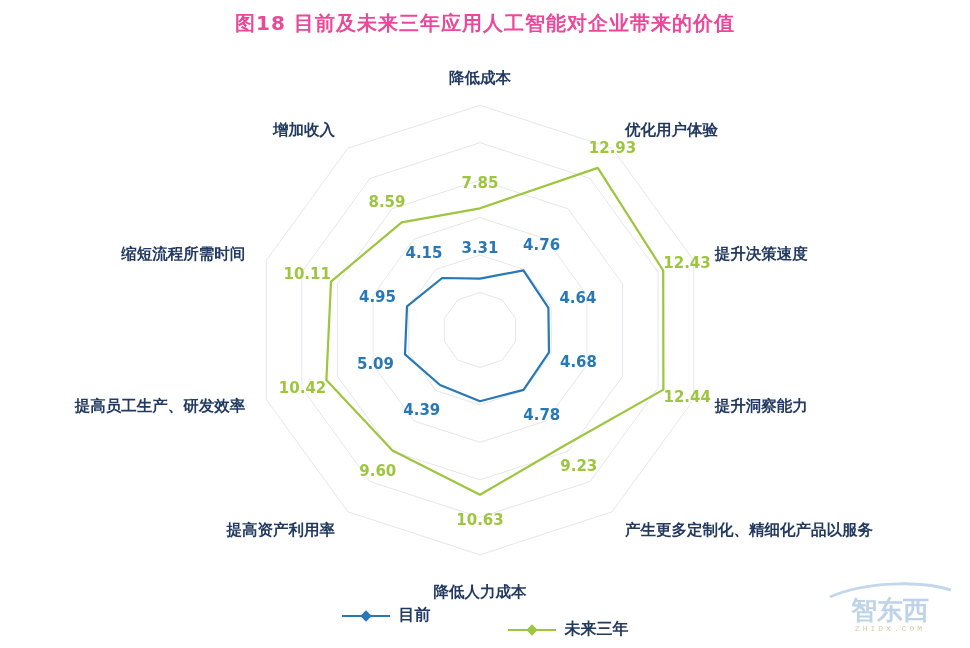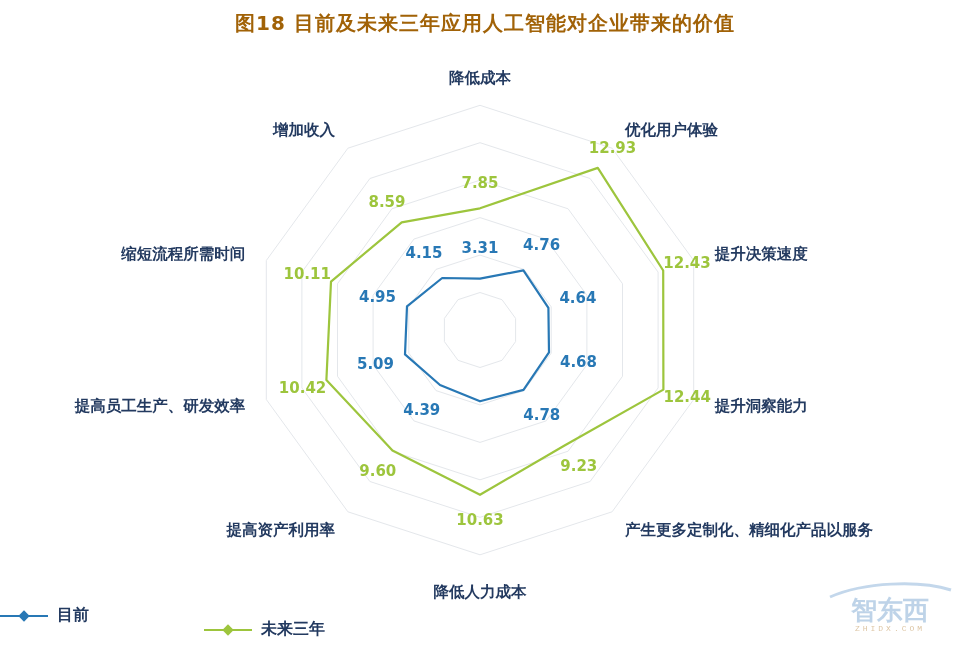--- a/index.html
+++ b/index.html
@@ -5,28 +5,28 @@
   html,body{margin:0;padding:0;}
   body{
     width:970px;height:648px;background:#ffffff;
     font-family:"DejaVu Sans","Liberation Sans",sans-serif;
     overflow:hidden;
   }
   .page{position:relative;width:970px;height:648px;background:#ffffff;}
   .chart-title{
     position:absolute;top:10px;left:0;right:0;
     text-align:center;margin:0;
-    font-size:20px;font-weight:bold;color:#a16207;
+    font-size:20px;font-weight:bold;color:#ec4899;
     letter-spacing:1px;
   }
   #radar-svg{position:absolute;left:0;top:0;width:970px;height:648px;}
   #radar-svg text{font-family:"DejaVu Sans","Liberation Sans",sans-serif;}
   .legend{
     position:absolute;left:0;right:0;bottom:8px;
-    display:flex;align-items:center;gap:115px;
+    display:flex;justify-content:center;align-items:center;gap:77px;
   }
   .legend-item{display:flex;align-items:center;}
   .legend-marker{position:relative;width:48px;height:12px;display:inline-block;}
   .legend-marker .line{position:absolute;left:0;right:0;top:5px;height:2.5px;background:currentColor;}
   .legend-marker .diamond{
     position:absolute;left:50%;top:50%;width:8px;height:8px;background:currentColor;
     transform:translate(-50%,-50%) rotate(45deg);
   }
   .legend-label{margin-left:9px;font-size:16px;font-weight:600;color:#233a60;}
   .watermark{position:absolute;right:14px;bottom:8px;opacity:.9;font-family:Liberation Mono, monospace;}

